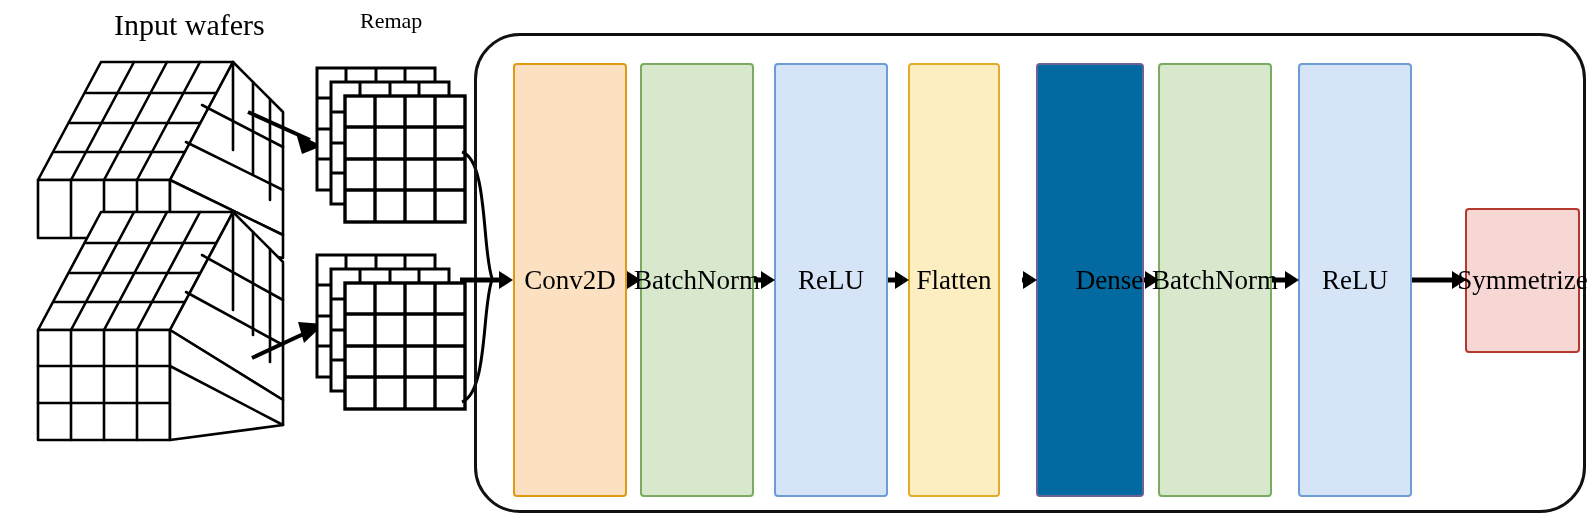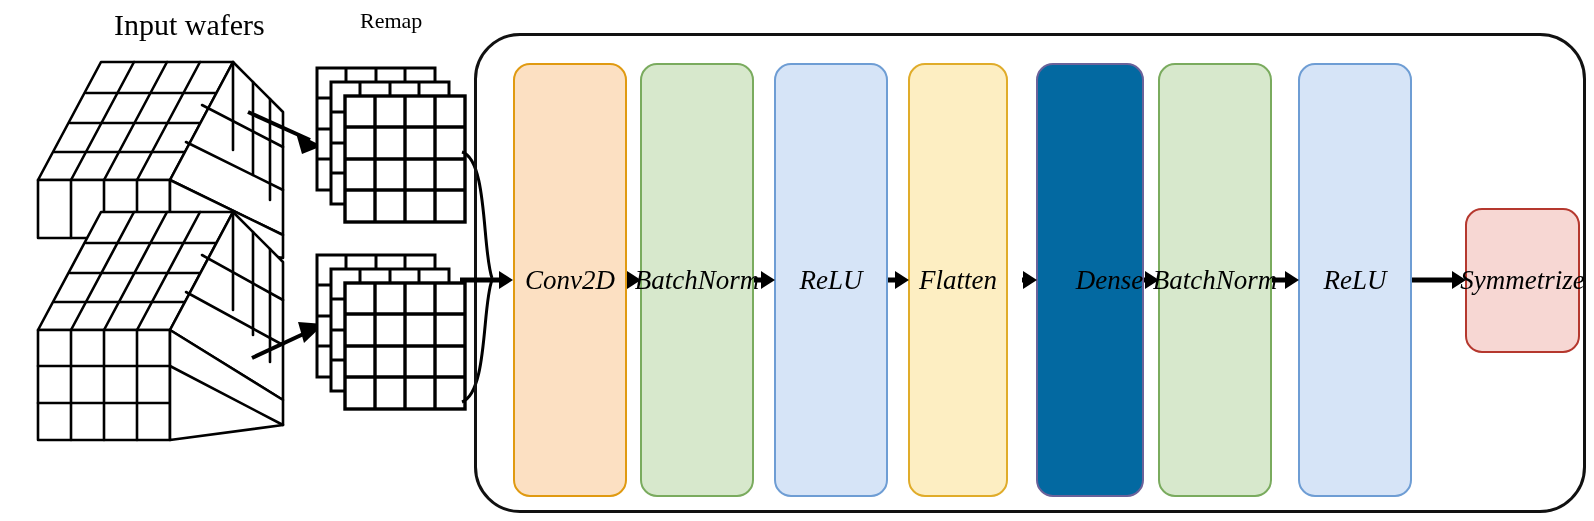--- a/index.html
+++ b/index.html
@@ -7,22 +7,22 @@
   #stage{position:relative;width:1594px;height:521px;overflow:hidden;background:#fff;}
 
   .lbl{position:absolute;color:#000;white-space:nowrap;font-family:"Liberation Serif","DejaVu Serif",serif;}
   #input-wafers-label{left:86px;top:8px;font-size:30px;margin-left:28px;}
   #remap-label{left:336px;top:8px;font-size:22px;margin-left:24px;}
   #emd-title{left:916px;top:8px;font-size:30px;}
 
   #nn-container{position:absolute;left:474px;top:33px;width:1112px;height:480px;
     border:3px solid #111;border-radius:46px;background:transparent;box-sizing:border-box;}
 
-  .layer{position:absolute;box-sizing:border-box;border-radius:17px;border-width:2.5px;border-style:solid;
-    display:flex;align-items:center;justify-content:center;font-style:italic;}
+  .layer{position:absolute;box-sizing:border-box;border-radius:4px;border-width:2.5px;border-style:solid;
+    display:flex;align-items:center;justify-content:center;}
   .layer .ltxt{font-size:27px;color:#000;line-height:1;white-space:nowrap;
     font-family:"Liberation Serif","DejaVu Serif",serif;}
 
   .arrow{position:absolute;height:0;}
   .arrow .shaft{position:absolute;left:0;top:50%;transform:translateY(-50%);height:5px;background:#000;}
   .arrow .head{position:absolute;top:50%;transform:translateY(-50%);width:0;height:0;
     border-top:9px solid transparent;border-bottom:9px solid transparent;border-left:14px solid #000;}
 
   svg.art{position:absolute;left:0;top:0;overflow:visible;}
 </style>
@@ -173,21 +173,21 @@
   <div id="layers-host">
       <div class="layer" style="left: 513px; top: 63px; width: 114px; height: 434px; background: rgb(252, 224, 194); border-color: rgb(224, 154, 17);">
         <span class="ltxt">Conv2D</span>
       </div>
       <div class="layer" style="left: 640px; top: 63px; width: 114px; height: 434px; background: rgb(215, 232, 204); border-color: rgb(122, 171, 94);">
         <span class="ltxt">BatchNorm</span>
       </div>
       <div class="layer" style="left: 774px; top: 63px; width: 114px; height: 434px; background: rgb(214, 228, 247); border-color: rgb(110, 157, 212);">
         <span class="ltxt">ReLU</span>
       </div>
-      <div class="layer" style="left: 908px; top: 63px; width: 100px; height: 434px; background: rgb(253, 238, 194); border-color: rgb(224, 172, 42); text-align: center;">
+      <div class="layer" style="left: 908px; top: 63px; width: 92px; height: 434px; background: rgb(253, 238, 194); border-color: rgb(224, 172, 42); text-align: center;">
         <span class="ltxt">Flatten</span>
       </div>
       <div class="layer" style="left: 1036px; top: 63px; width: 108px; height: 434px; background: #0369a1; border-color: rgb(107, 98, 154); padding-left: 39px;">
         <span class="ltxt">Dense</span>
       </div>
       <div class="layer" style="left: 1158px; top: 63px; width: 114px; height: 434px; background: rgb(215, 232, 204); border-color: rgb(122, 171, 94);">
         <span class="ltxt">BatchNorm</span>
       </div>
       <div class="layer" style="left: 1298px; top: 63px; width: 114px; height: 434px; background: rgb(214, 228, 247); border-color: rgb(110, 157, 212);">
         <span class="ltxt">ReLU</span>

